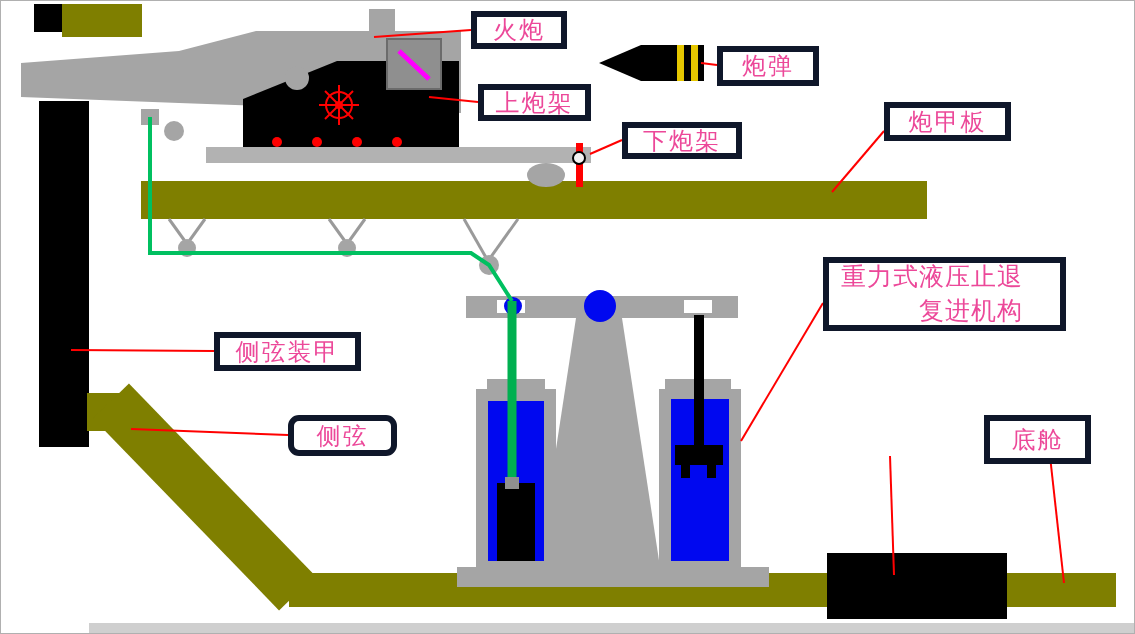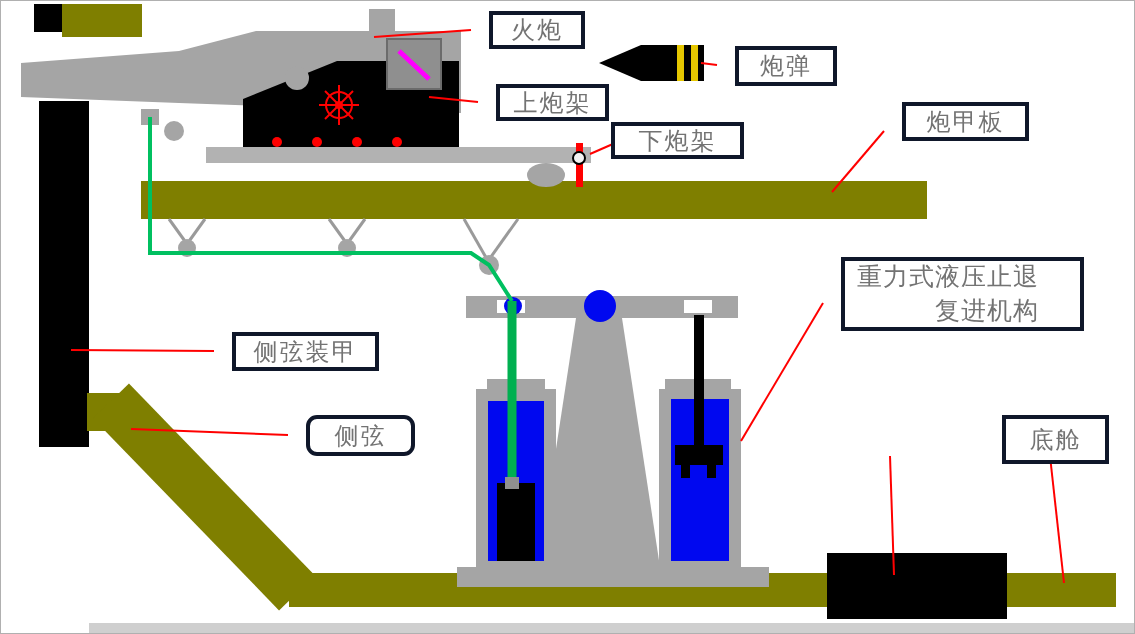--- a/index.html
+++ b/index.html
@@ -24,29 +24,28 @@
   .green-thin{stroke:#00c060;stroke-width:4;fill:none;}
   .green-thick{stroke:#00b050;stroke-width:9;fill:none;}
   .redline{stroke:#ff0000;stroke-width:2;fill:none;}
   .redfill{fill:#ff0000;}
   .magenta{stroke:#ff00ff;stroke-width:5;fill:none;}
   .yellowband{fill:#e6c700;}
 
   .callout{
     position:absolute;
     background:#ffffff;
-    border:4px solid #0f172a;
-    color:#737373;
+    border:6px solid #0f172a;
+    color:#ec4899;
     display:flex;align-items:center;justify-content:center;
     font-size:24px;
     letter-spacing:2px;
     text-align:center;
     box-sizing:border-box;
     z-index:5;
-    margin-left:18px;
   }
   .callout.multiline{
     white-space:pre-line;
     justify-content:flex-start;
     text-align:right;
     padding:20px 12px;
     line-height:1.35;
     letter-spacing:1px;
   }
 </style>
@@ -152,21 +151,21 @@
     <line x1="889" y1="455" x2="893" y2="574" class="redline"></line>
     <line x1="1049" y1="455" x2="1063" y2="582" class="redline"></line>
   </svg>
 
   <div class="callout" style="left:470px;top:10px;width:96px;height:38px;">火炮</div>
 
   <div class="callout" style="left:716px;top:45px;width:102px;height:40px;">炮弹</div>
 
   <div class="callout" style="left:477px;top:83px;width:113px;height:37px;">上炮架</div>
 
-  <div class="callout" style="left:592px;top:121px;width:133px;height:37px;font-family:Liberation Mono, monospace;">下炮架</div>
+  <div class="callout" style="left:621px;top:121px;width:120px;height:37px;font-family:Liberation Mono, monospace;">下炮架</div>
 
   <div class="callout" style="left:883px;top:101px;width:127px;height:39px;">炮甲板</div>
 
   <div class="callout multiline" style="left:822px;top:256px;width:243px;height:74px;font-size:25px;">重力式液压止退
 复进机构</div>
 
   <div class="callout" style="left:213px;top:331px;width:147px;height:39px;">侧弦装甲</div>
 
   <div class="callout" style="left:287px;top:414px;width:109px;height:41px;border-radius:11px;">侧弦</div>
 

